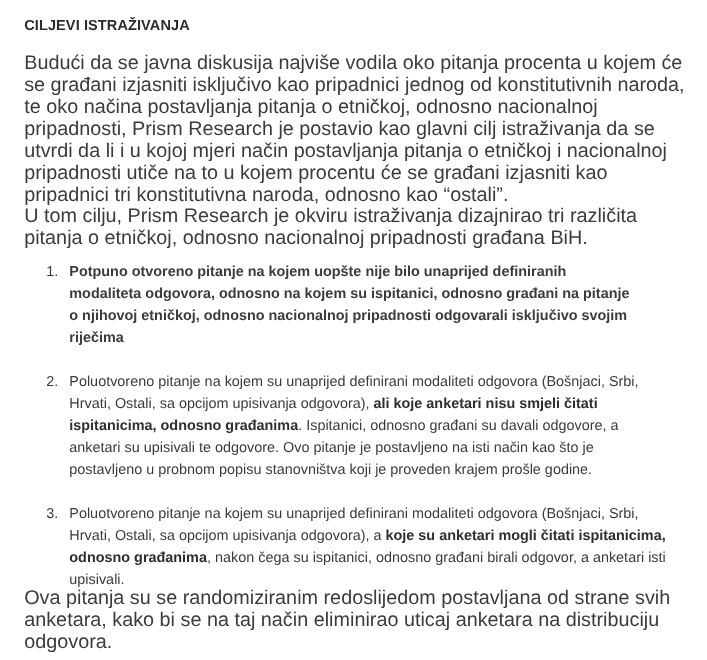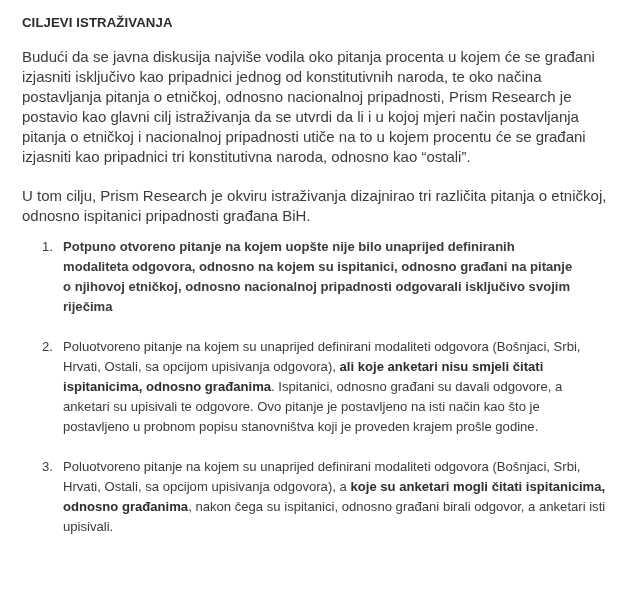--- a/index.html
+++ b/index.html
@@ -32,21 +32,21 @@
     letter-spacing: 0.1px;
     color: #2c2c2c;
     white-space: nowrap;
   }
   .body-block {
     position: absolute;
     left: 22px;
     width: 602px;
   }
   .para {
-    font-size: 15px;
+    font-size: 18px;
     line-height: 20px;
     color: #3b3b3b;
     text-align: left;
     margin: 0;
   }
   .para-intro { top: 47px; }
   .para-aim   { top: 186px; }
   .para-end   { top: 533px; }
 
   .list-block {
@@ -87,35 +87,36 @@
 </style>
 </head>
 <body>
 
 <div class="page">
 
   <div class="doc-heading">CILJEVI ISTRAŽIVANJA</div>
 
   <div class="body-block para para-intro">Budući da se javna diskusija najviše vodila oko pitanja procenta u kojem će se građani izjasniti isključivo kao pripadnici jednog od konstitutivnih naroda, te oko načina postavljanja pitanja o etničkoj, odnosno  nacionalnoj pripadnosti, Prism Research je postavio kao glavni cilj istraživanja da se utvrdi da li i u kojoj mjeri način postavljanja pitanja o etničkoj i nacionalnoj pripadnosti utiče na to u kojem procentu će se građani izjasniti kao pripadnici tri konstitutivna naroda, odnosno kao “ostali”.</div>
 
-  <div class="body-block para para-aim">U tom cilju, Prism Research je okviru istraživanja dizajnirao tri različita pitanja o etničkoj, odnosno ispitanici pripadnosti građana BiH.</div>
+  <div class="body-block para para-aim">U tom cilju, Prism Research je okviru istraživanja dizajnirao tri različita pitanja o etničkoj, odnosno nacionalnoj pripadnosti građana BiH.</div>
 
   <div class="list-block">
 
     <div class="list-item item-1">
       <span class="list-marker">1.</span>
       <span class="list-text"><span>Potpuno otvoreno pitanje na kojem uopšte nije bilo unaprijed definiranih modaliteta odgovora, odnosno na kojem su ispitanici, odnosno građani na pitanje o njihovoj etničkoj, odnosno nacionalnoj pripadnosti odgovarali isključivo svojim riječima</span></span>
     </div>
 
     <div class="list-item item-2">
       <span class="list-marker">2.</span>
       <span class="list-text"><span>Poluotvoreno pitanje na kojem su unaprijed definirani modaliteti odgovora (Bošnjaci, Srbi, Hrvati, Ostali, sa opcijom upisivanja odgovora), </span><b>ali koje anketari nisu smjeli čitati ispitanicima, odnosno građanima</b><span>. Ispitanici, odnosno građani su davali odgovore, a anketari su upisivali te odgovore. Ovo pitanje je postavljeno na isti način kao što je postavljeno u probnom popisu stanovništva koji je proveden krajem prošle godine.</span></span>
     </div>
 
     <div class="list-item item-3">
       <span class="list-marker">3.</span>
       <span class="list-text"><span>Poluotvoreno pitanje na kojem su unaprijed definirani modaliteti odgovora (Bošnjaci, Srbi, Hrvati, Ostali, sa opcijom upisivanja odgovora), a </span><b>koje su anketari mogli čitati ispitanicima, odnosno građanima</b><span>, nakon čega su ispitanici, odnosno građani birali odgovor, a anketari isti upisivali.</span></span>
     </div>
 
   </div>
 
+  <div class="body-block para para-end">Ova pitanja su se randomiziranim redoslijedom postavljana od strane svih anketara, kako bi se na taj način eliminirao uticaj anketara na distribuciju odgovora.</div>
 
 </div>
 
 </body></html>

